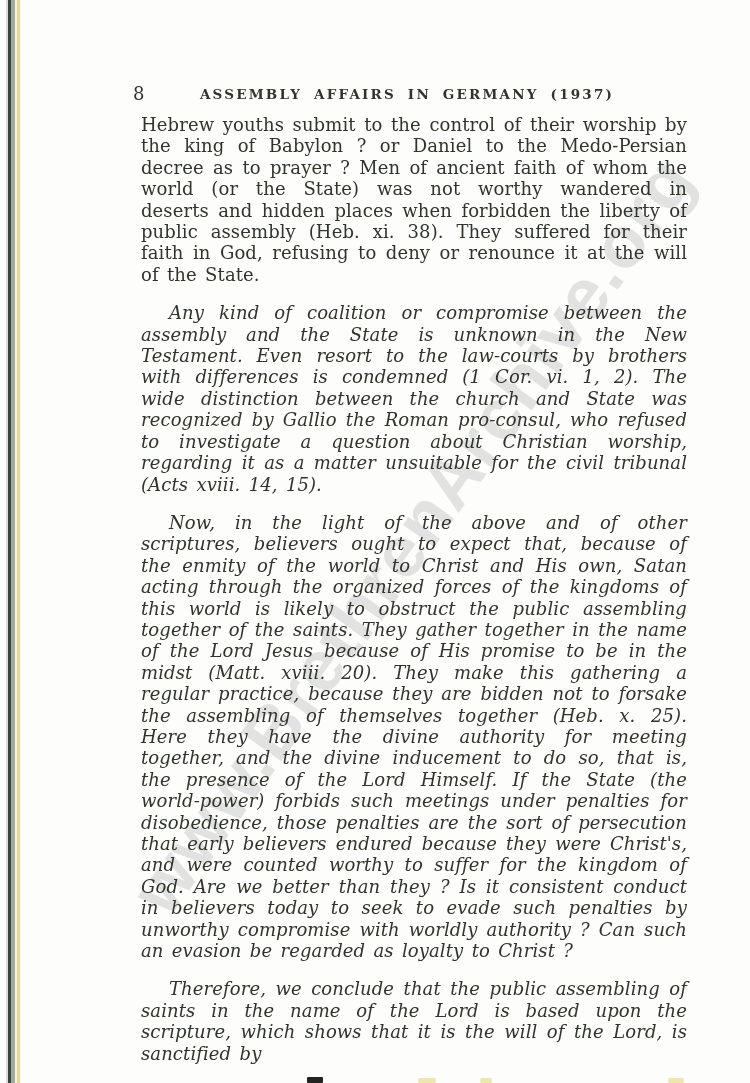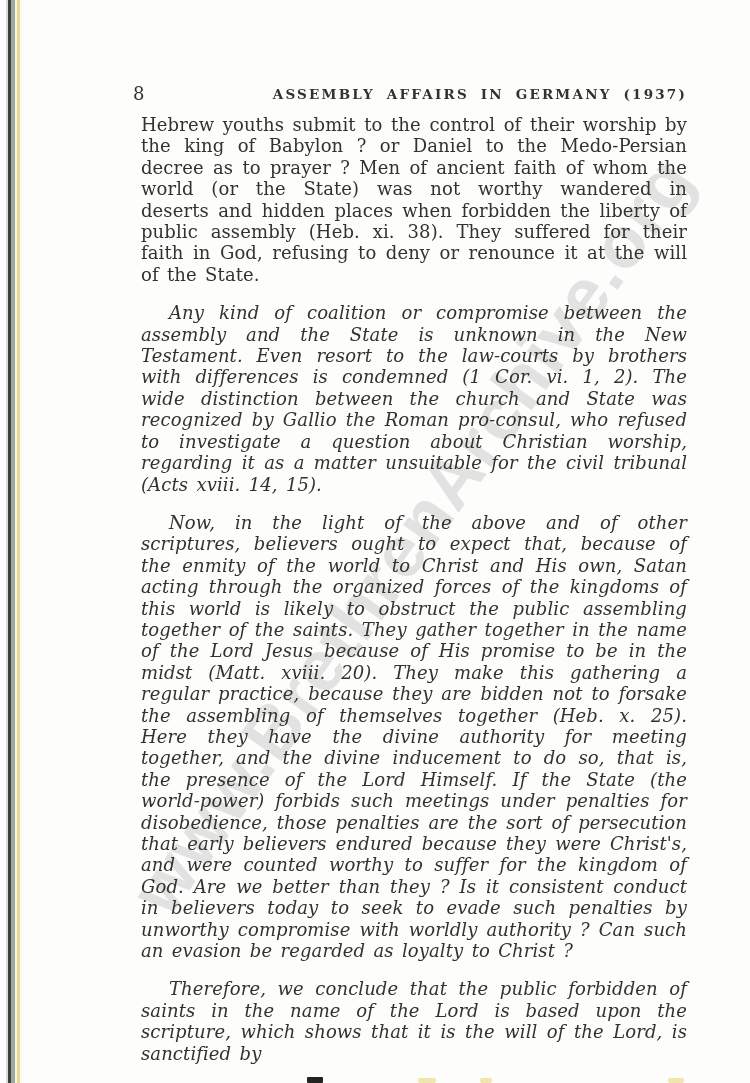--- a/index.html
+++ b/index.html
@@ -45,21 +45,21 @@
   }
   .head-row{
     position:relative;height:30px;margin-bottom:1px;
   }
   .page-number{
     position:absolute;left:6px;top:0;
     font-size:18px;
   }
   .running-head{
     position:absolute;left:0;right:0;top:3px;
-    text-align:right;
+    text-align:center;
     font-size:13.5px;font-weight:bold;
     letter-spacing:2.2px;word-spacing:5px;
     text-transform:uppercase;
   }
   .body-text p{
     margin:0 0 17px 14px;
     font-size:18px;line-height:21.4px;
     text-align:justify;
     word-spacing:2.5px;letter-spacing:0.1px;
   }
@@ -85,20 +85,20 @@
 
 <div class="content">
   <div class="head-row">
     <span class="page-number">8</span>
     <span class="running-head">ASSEMBLY AFFAIRS IN GERMANY (1937)</span>
   </div>
   <div class="body-text">
     <p>Hebrew youths submit to the control of their worship by the king of Babylon ?  or Daniel to the Medo-Persian decree as to prayer ?  Men of ancient faith of whom the world (or the State) was not worthy wandered in deserts and hidden places when forbidden the liberty of public assembly (Heb. xi. 38).  They suffered for their faith in God, refusing to deny or renounce it at the will of the State.</p>
     <p class="indent">Any kind of coalition or compromise between the assembly and the State is unknown in the New Testament.  Even resort to the law-courts by brothers with differences is condemned (1 Cor. vi. 1, 2).  The wide distinction between the church and State was recognized by Gallio the Roman pro-consul, who refused to investigate a question about Christian worship, regarding it as a matter unsuitable for the civil tribunal (Acts xviii. 14, 15).</p>
     <p class="indent">Now, in the light of the above and of other scriptures, believers ought to expect that, because of the enmity of the world to Christ and His own, Satan acting through the organized forces of the kingdoms of this world is likely to obstruct the public assembling together of the saints.  They gather together in the name of the Lord Jesus because of His promise to be in the midst (Matt. xviii. 20).  They make this gathering a regular practice, because they are bidden not to forsake the assembling of themselves together (Heb. x. 25).  Here they have the divine authority for meeting together, and the divine inducement to do so, that is, the presence of the Lord Himself.  If the State (the world-power) forbids such meetings under penalties for disobedience, those penalties are the sort of persecution that early believers endured because they were Christ's, and were counted worthy to suffer for the kingdom of God.  Are we better than they ?  Is it consistent conduct in believers today to seek to evade such penalties by unworthy compromise with worldly authority ?  Can such an evasion be regarded as loyalty to Christ ?</p>
-    <p class="indent">Therefore, we conclude that the public forbidden of saints in the name of the Lord is based upon the scripture, which shows that it is the will of the Lord, is sanctified by</p>
+    <p class="indent">Therefore, we conclude that the public assembling of saints in the name of the Lord is based upon the scripture, which shows that it is the will of the Lord, is sanctified by</p>
   </div>
 </div>
 
 <div class="mark-dark"></div>
 <div class="mark-yellow mark-y1"></div>
 <div class="mark-yellow mark-y2"></div>
 <div class="mark-yellow mark-y3"></div>
 
 </body></html>

